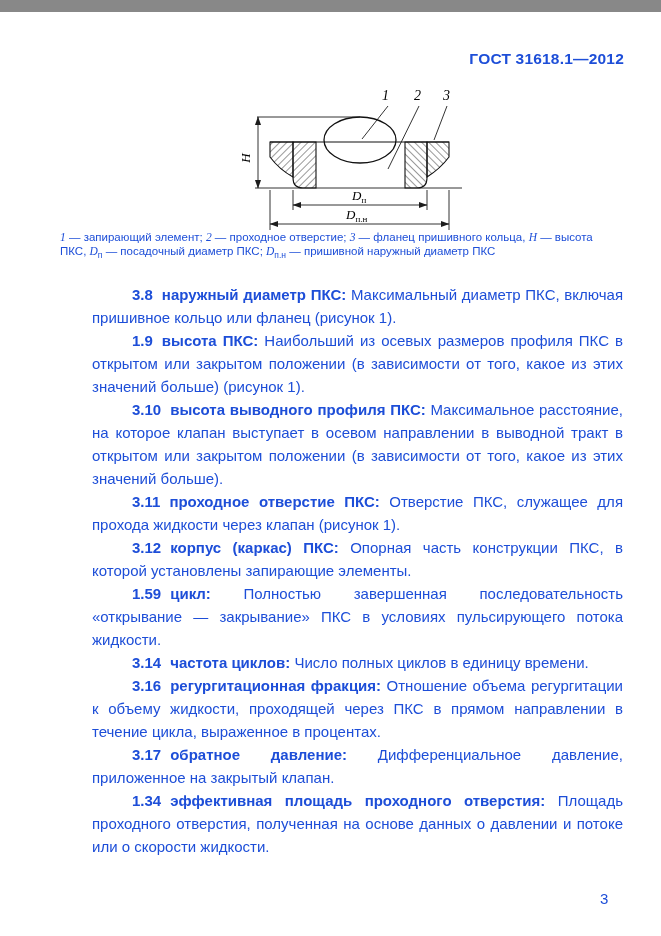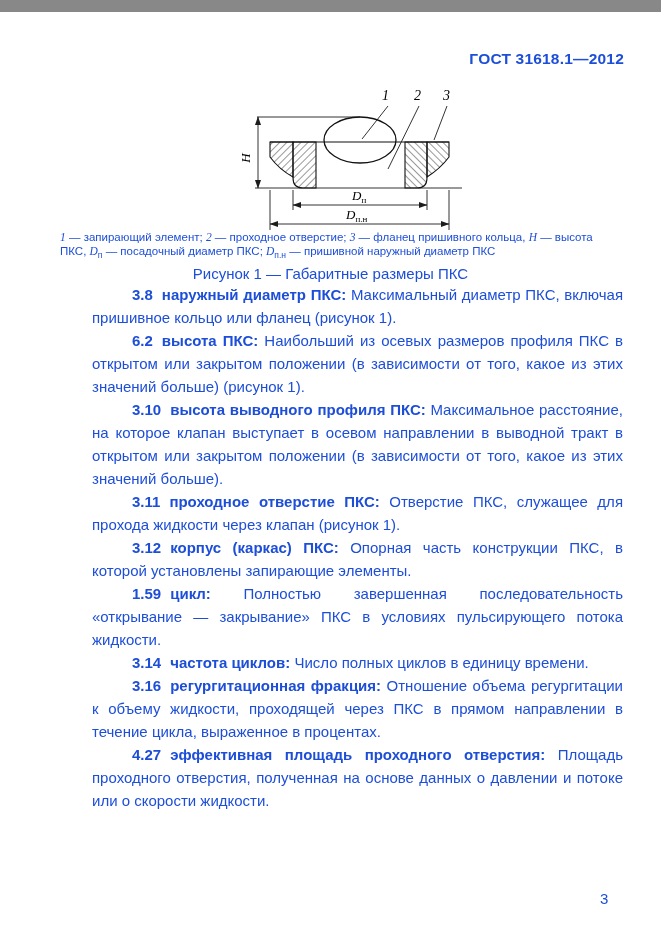--- a/index.html
+++ b/index.html
@@ -84,29 +84,29 @@
     <line x1="388" y1="24" x2="362" y2="57" stroke="#1c1c1c" stroke-width="0.9"></line>
     <line x1="419" y1="24" x2="388" y2="87" stroke="#1c1c1c" stroke-width="0.9"></line>
     <line x1="447" y1="24" x2="434" y2="58" stroke="#1c1c1c" stroke-width="0.9"></line>
     <text class="svglabel" x="382" y="18">1</text>
     <text class="svglabel" x="414" y="18">2</text>
     <text class="svglabel" x="443" y="18">3</text>
   </svg>
 
   <div class="legend"><span><i>1</i><sub></sub><span> — запирающий элемент; </span></span><span><i>2</i><sub></sub><span> — проходное отверстие; </span></span><span><i>3</i><sub></sub><span> — фланец пришивного кольца, </span></span><span><i>H</i><sub></sub><span> — высота ПКС, </span></span><span><i>D</i><sub>п</sub><span> — посадочный диаметр ПКС; </span></span><span><i>D</i><sub>п.н</sub><span> — пришивной наружный диаметр ПКС</span></span></div>
 
-  <div class="figcap">Рисунок 1 — Габаритные размеры ПКС</div>
 
   <div class="content">
     <p><b><span class="num">3.8</span><span>наружный диаметр ПКС:</span></b> <span>Максимальный диаметр ПКС, включая пришивное кольцо или фланец (рисунок 1).</span></p>
-    <p><b><span class="num">6.2</span><span>высота ПКС:</span></b> <span>Наибольший из осевых размеров профиля ПКС в открытом или закрытом положении (в зависимости от того, какое из этих значений больше) (рисунок 1).</span></p>
+    <p><b><span class="num">1.9</span><span>высота ПКС:</span></b> <span>Наибольший из осевых размеров профиля ПКС в открытом или закрытом положении (в зависимости от того, какое из этих значений больше) (рисунок 1).</span></p>
     <p><b><span class="num">3.10</span><span>высота выводного профиля ПКС:</span></b> <span>Максимальное расстояние, на которое клапан выступает в осевом направлении в выводной тракт в открытом или закрытом положении (в зависимости от того, какое из этих значений больше).</span></p>
     <p><b><span class="num">3.11</span><span>проходное отверстие ПКС:</span></b> <span>Отверстие ПКС, служащее для прохода жидкости через клапан (рисунок 1).</span></p>
     <p><b><span class="num">3.12</span><span>корпус (каркас) ПКС:</span></b> <span>Опорная часть конструкции ПКС, в которой установлены запирающие элементы.</span></p>
     <p><b><span class="num">1.59</span><span>цикл:</span></b> <span>Полностью завершенная последовательность «открывание — закрывание» ПКС в условиях пульсирующего потока жидкости.</span></p>
     <p><b><span class="num">3.14</span><span>частота циклов:</span></b> <span>Число полных циклов в единицу времени.</span></p>
     <p><b><span class="num">3.16</span><span>регургитационная фракция:</span></b> <span>Отношение объема регургитации к объему жидкости, проходящей через ПКС в прямом направлении в течение цикла, выраженное в процентах.</span></p>
-    <p><b><span class="num">4.27</span><span>эффективная площадь проходного отверстия:</span></b> <span>Площадь проходного отверстия, полученная на основе данных о давлении и потоке или о скорости жидкости.</span></p>
+    <p><b><span class="num">3.17</span><span>обратное давление:</span></b> <span>Дифференциальное давление, приложенное на закрытый клапан.</span></p>
+    <p><b><span class="num">1.34</span><span>эффективная площадь проходного отверстия:</span></b> <span>Площадь проходного отверстия, полученная на основе данных о давлении и потоке или о скорости жидкости.</span></p>
   </div>
 
   <div class="pagenum">3</div>
 
 </div>
 
 </body></html>

